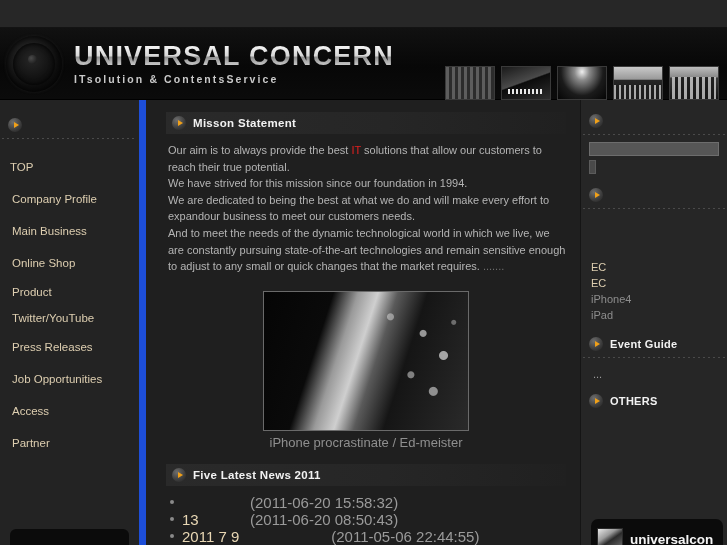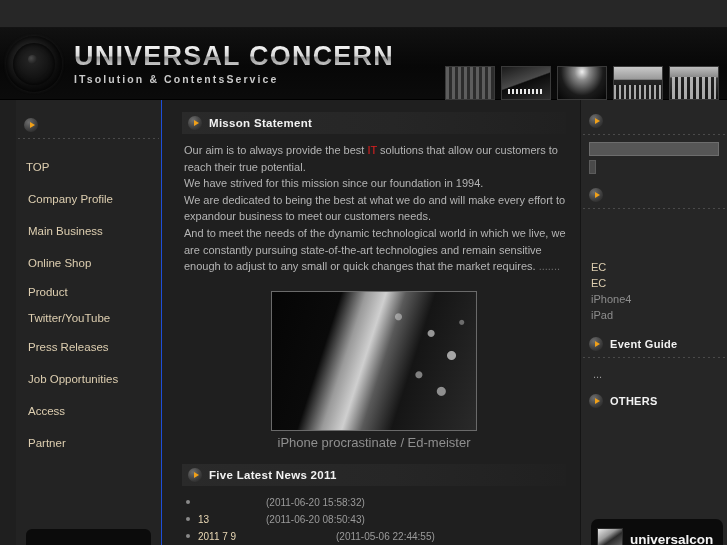--- a/index.html
+++ b/index.html
@@ -111,25 +111,24 @@
   .page {
     display: flex;
     height: calc(545px - 28px - 72px);
     background: #1f1f1f;
   }
 
   
   .sidebar {
     width: 146px;
     background: #232323;
-    border-right: 1px solid #1d4ed8;
+    border-right: 7px solid #1d4ed8;
     position: relative;
     padding-top: 10px;
     flex: 0 0 auto;
-    margin-left: 16px;
   }
   .side-badge { margin: 4px 0 0 8px; }
   .dotrule {
     margin: 6px 2px 0 2px;
     height: 1px;
     background: repeating-linear-gradient(90deg, #4a4a4a 0 2px, transparent 2px 5px);
   }
   .nav { margin-top: 12px; }
   .nav-item {
     display: block;
@@ -219,21 +218,21 @@
     color: #8f8f8f;
     font-size: 13px;
     padding-top: 4px;
   }
 
   .news-head { margin-top: 14px; }
   .news-list { padding-left: 4px; margin-top: 4px; }
   .news-row {
     display: flex;
     align-items: center;
-    font-size: 10px;
+    font-size: 15px;
     height: 17px;
     cursor: pointer;
   }
   .news-dot {
     width: 4px; height: 4px;
     border-radius: 50%;
     background: #8a8a8a;
     margin-right: 8px;
     flex: 0 0 auto;
   }

